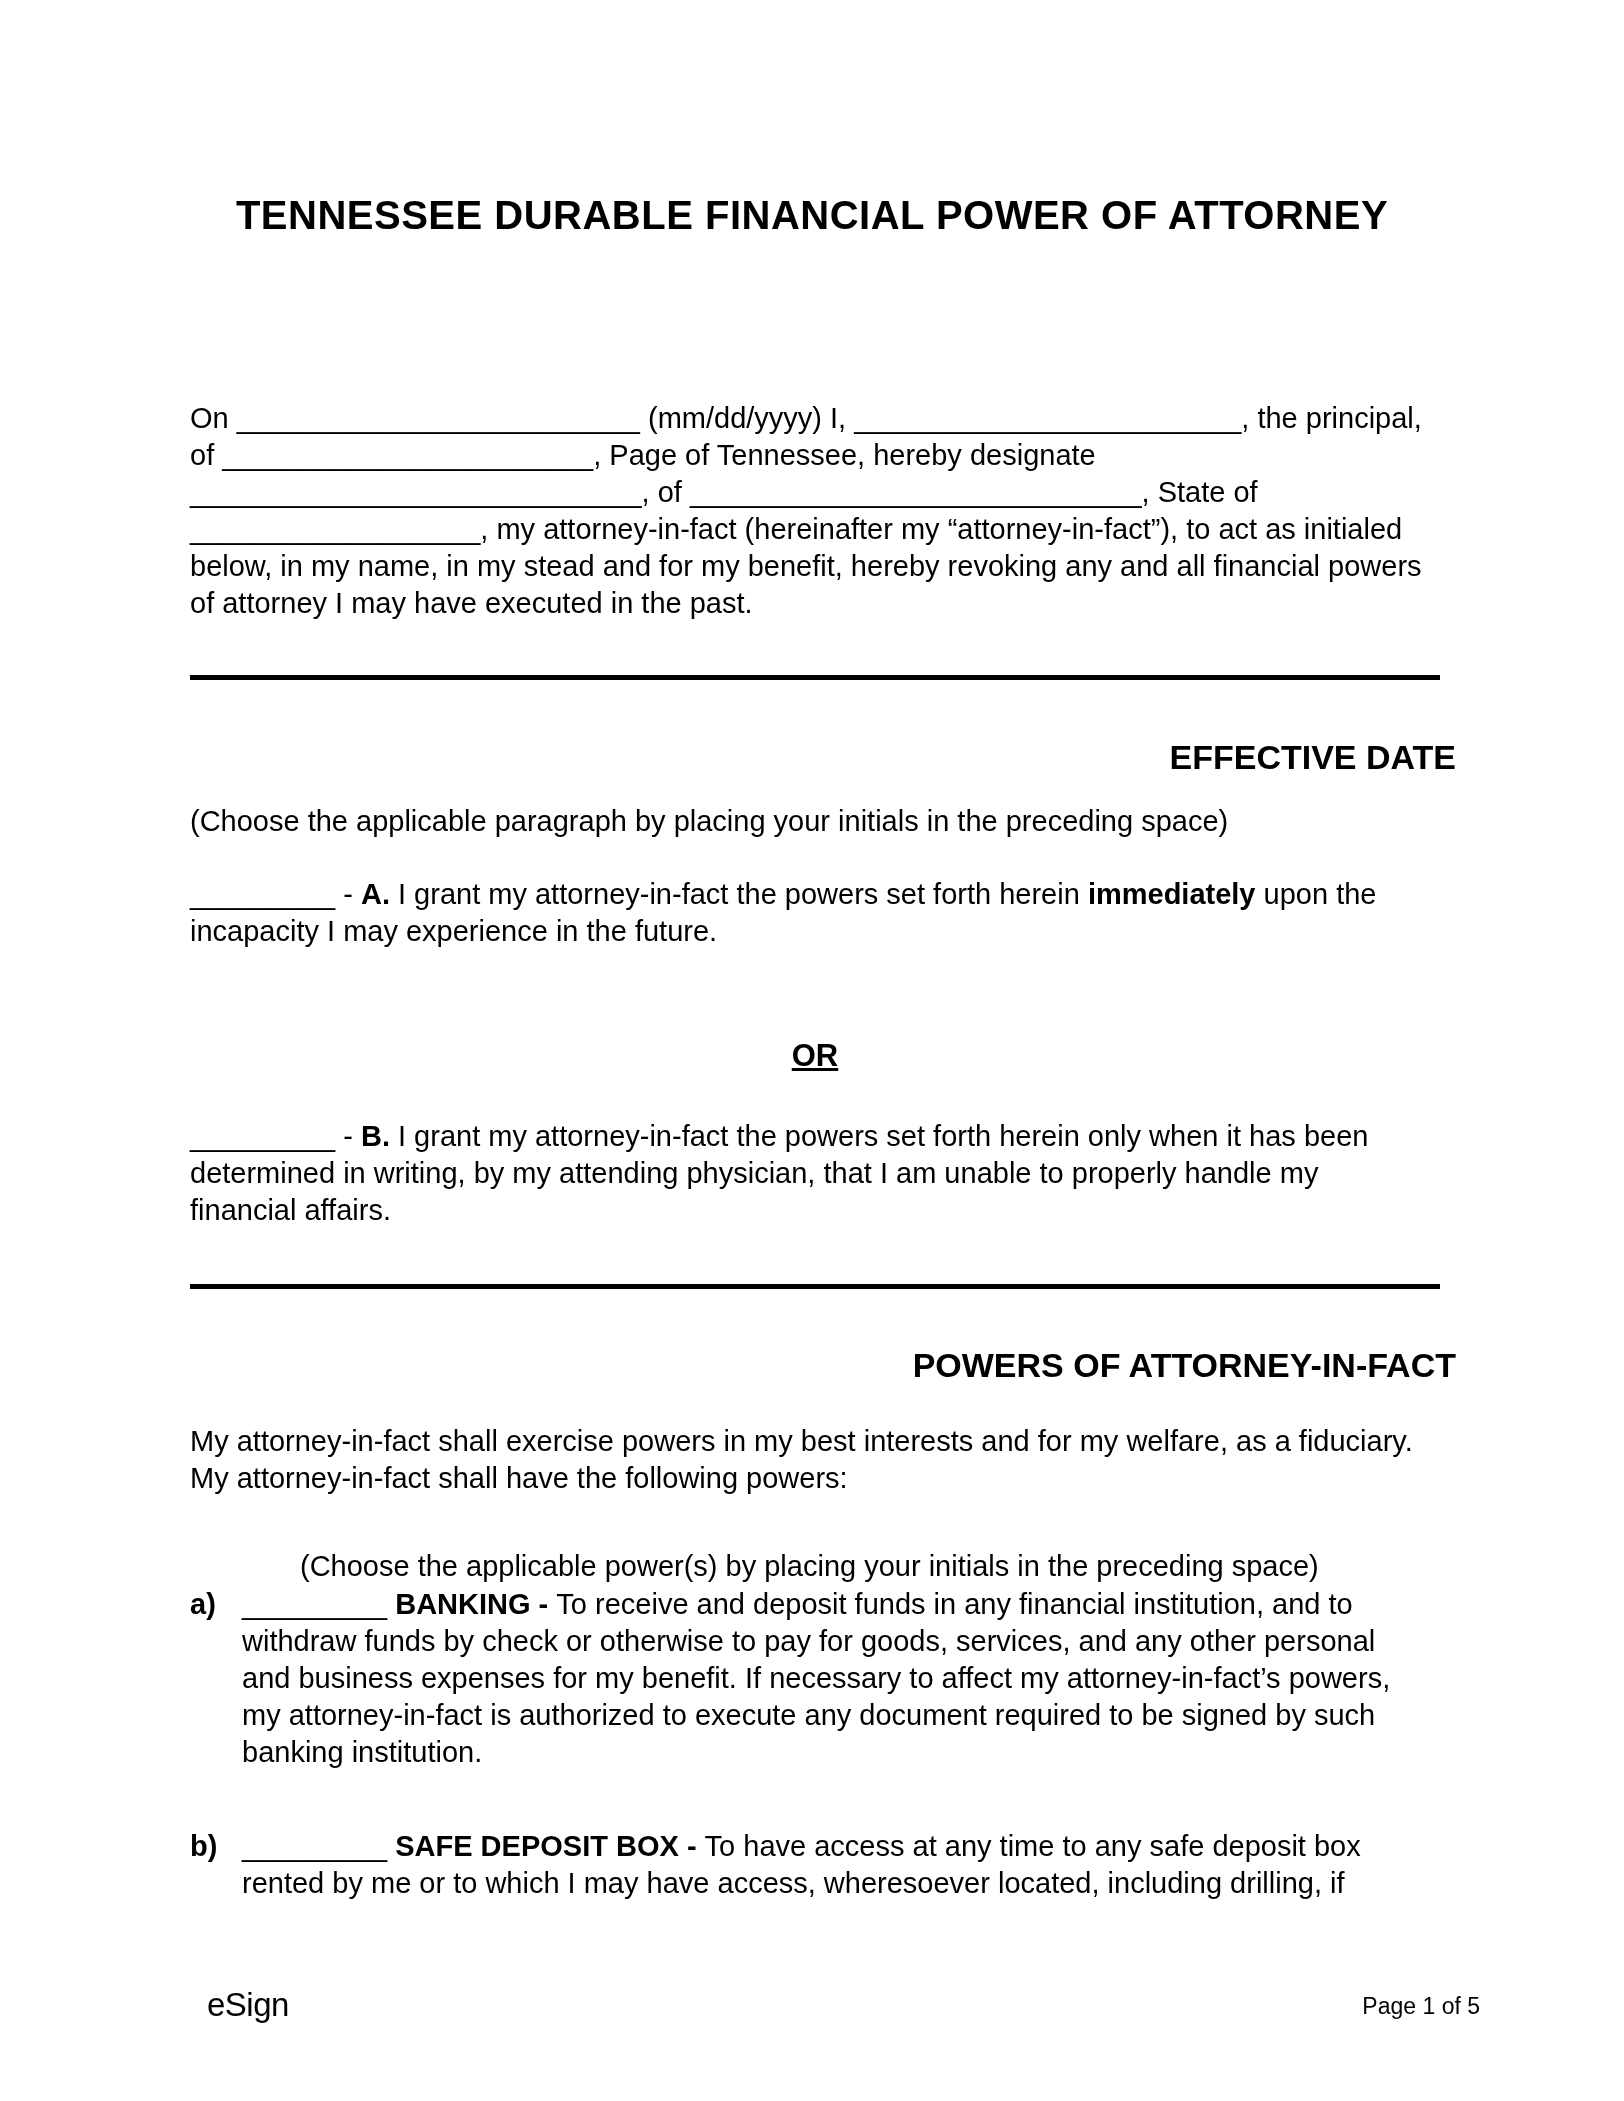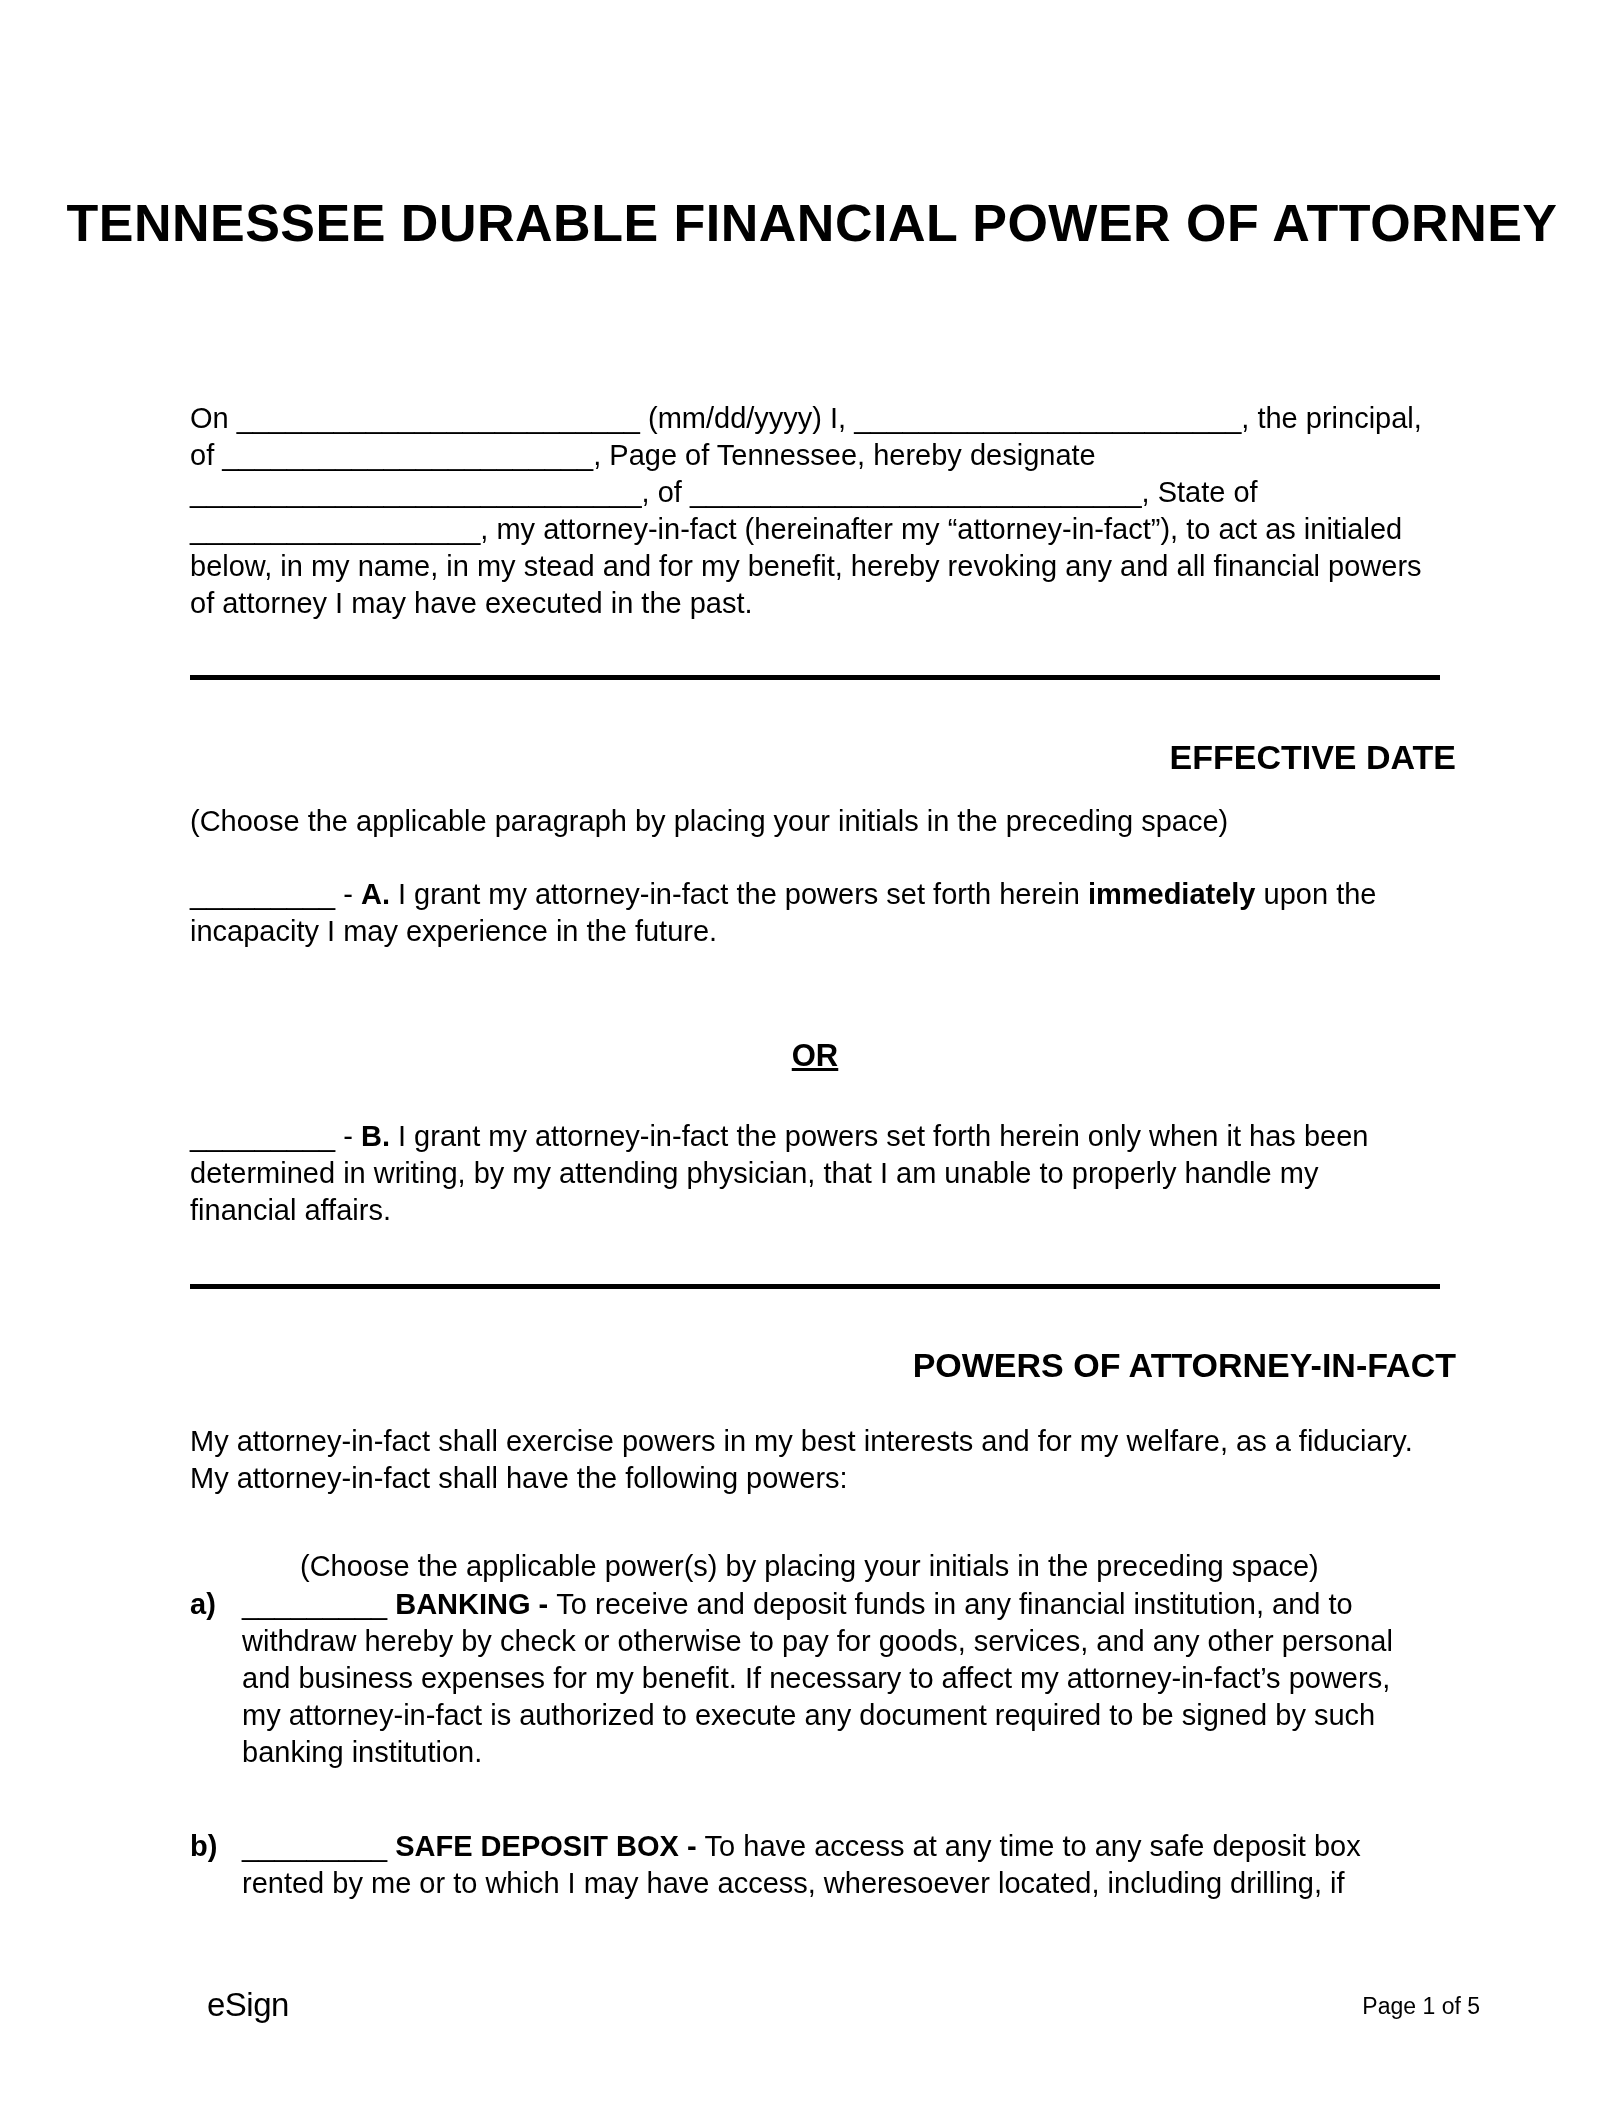--- a/index.html
+++ b/index.html
@@ -7,21 +7,21 @@
     position:relative;
     width:1624px;height:2101px;
     background:#ffffff;
     font-family:"Liberation Sans","DejaVu Sans",sans-serif;
     color:#000;
     overflow:hidden;
     margin:0 auto;
   }
   .title{
     position:absolute;top:193px;left:0;width:100%;
-    text-align:center;font-size:52px;font-weight:bold;margin:0;
+    text-align:center;font-size:40px;font-weight:bold;margin:0;
     letter-spacing:0.5px;
   }
   .block{
     position:absolute;left:190px;width:1250px;
     font-size:29px;line-height:37px;
   }
   .ln{white-space:pre;}
   .divider{
     position:absolute;left:190px;width:1250px;height:5px;background:#000;
   }
@@ -99,21 +99,21 @@
     <div class="ln">My attorney-in-fact shall have the following powers:</div>
   </div>
 
   <div class="block indent" style="top:1548px;">
     <div class="ln">(Choose the applicable power(s) by placing your initials in the preceding space)</div>
   </div>
 
   <div class="item" style="top:1586px;">
     <span class="marker">a)</span>
     <div class="ln"><span>_________ </span><b>BANKING</b><b> - </b><span>To receive and deposit funds in any financial institution, and to</span></div>
-    <div class="ln">withdraw hereby by check or otherwise to pay for goods, services, and any other personal</div>
+    <div class="ln">withdraw funds by check or otherwise to pay for goods, services, and any other personal</div>
     <div class="ln">and business expenses for my benefit. If necessary to affect my attorney-in-fact’s powers,</div>
     <div class="ln">my attorney-in-fact is authorized to execute any document required to be signed by such</div>
     <div class="ln">banking institution.</div>
   </div>
 
   <div class="item" style="top:1828px;">
     <span class="marker">b)</span>
     <div class="ln"><span>_________ </span><b>SAFE DEPOSIT BOX</b><b> - </b><span>To have access at any time to any safe deposit box</span></div>
     <div class="ln">rented by me or to which I may have access, wheresoever located, including drilling, if</div>
   </div>

